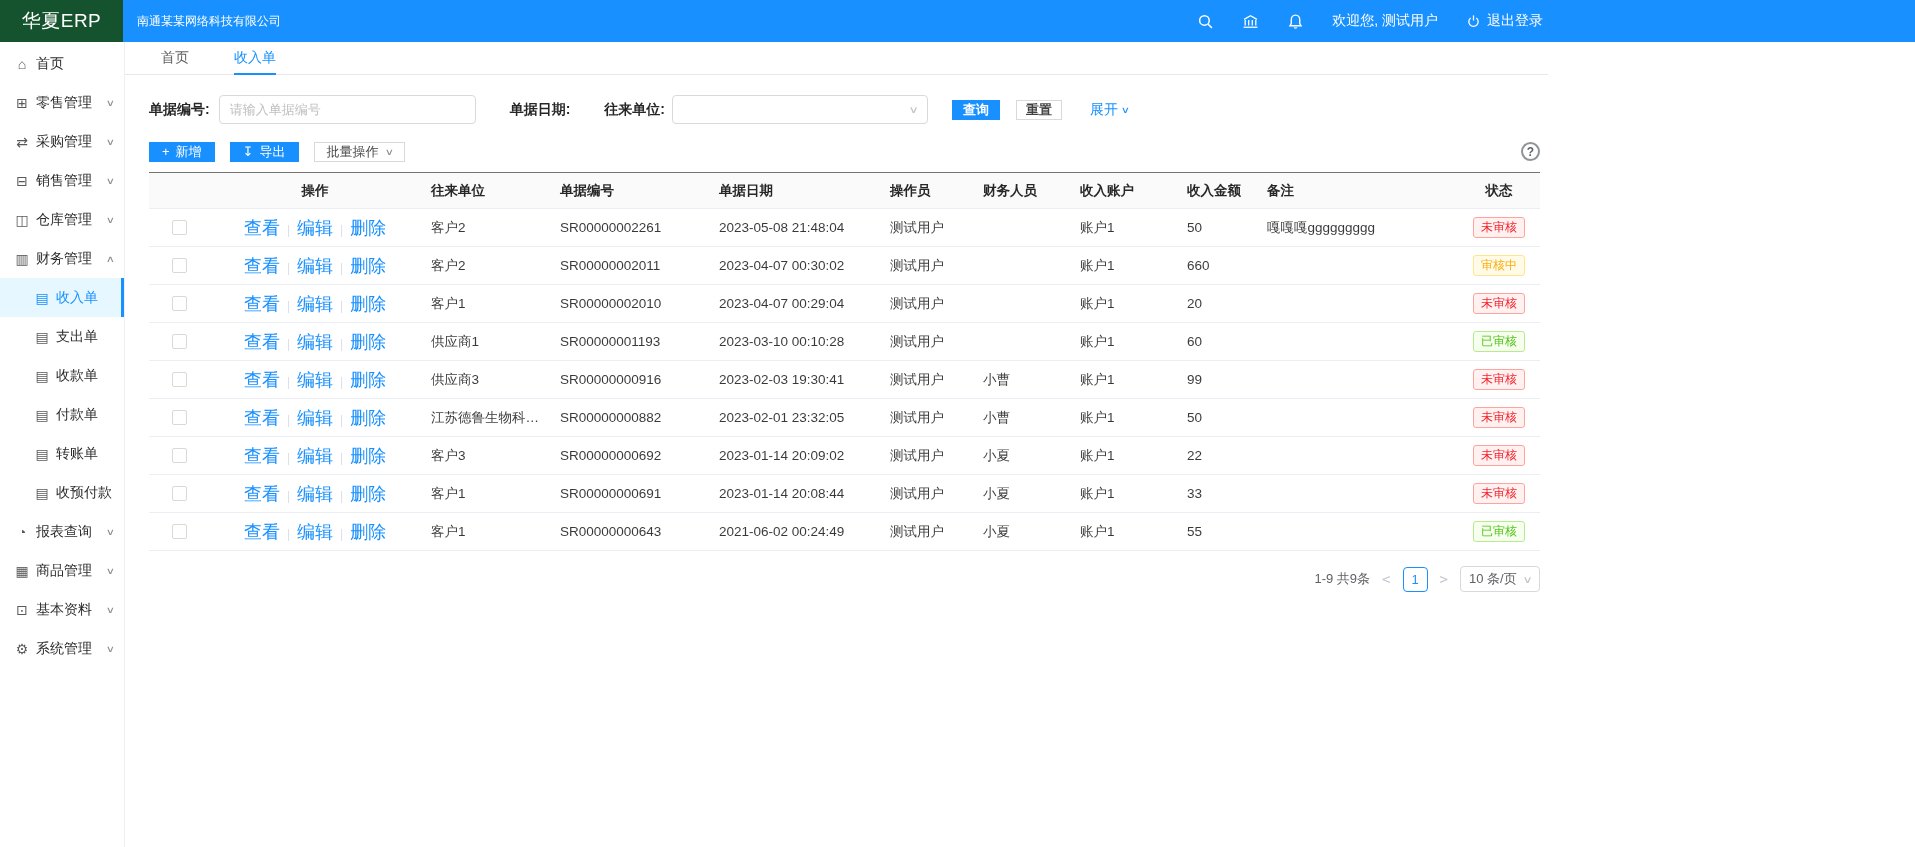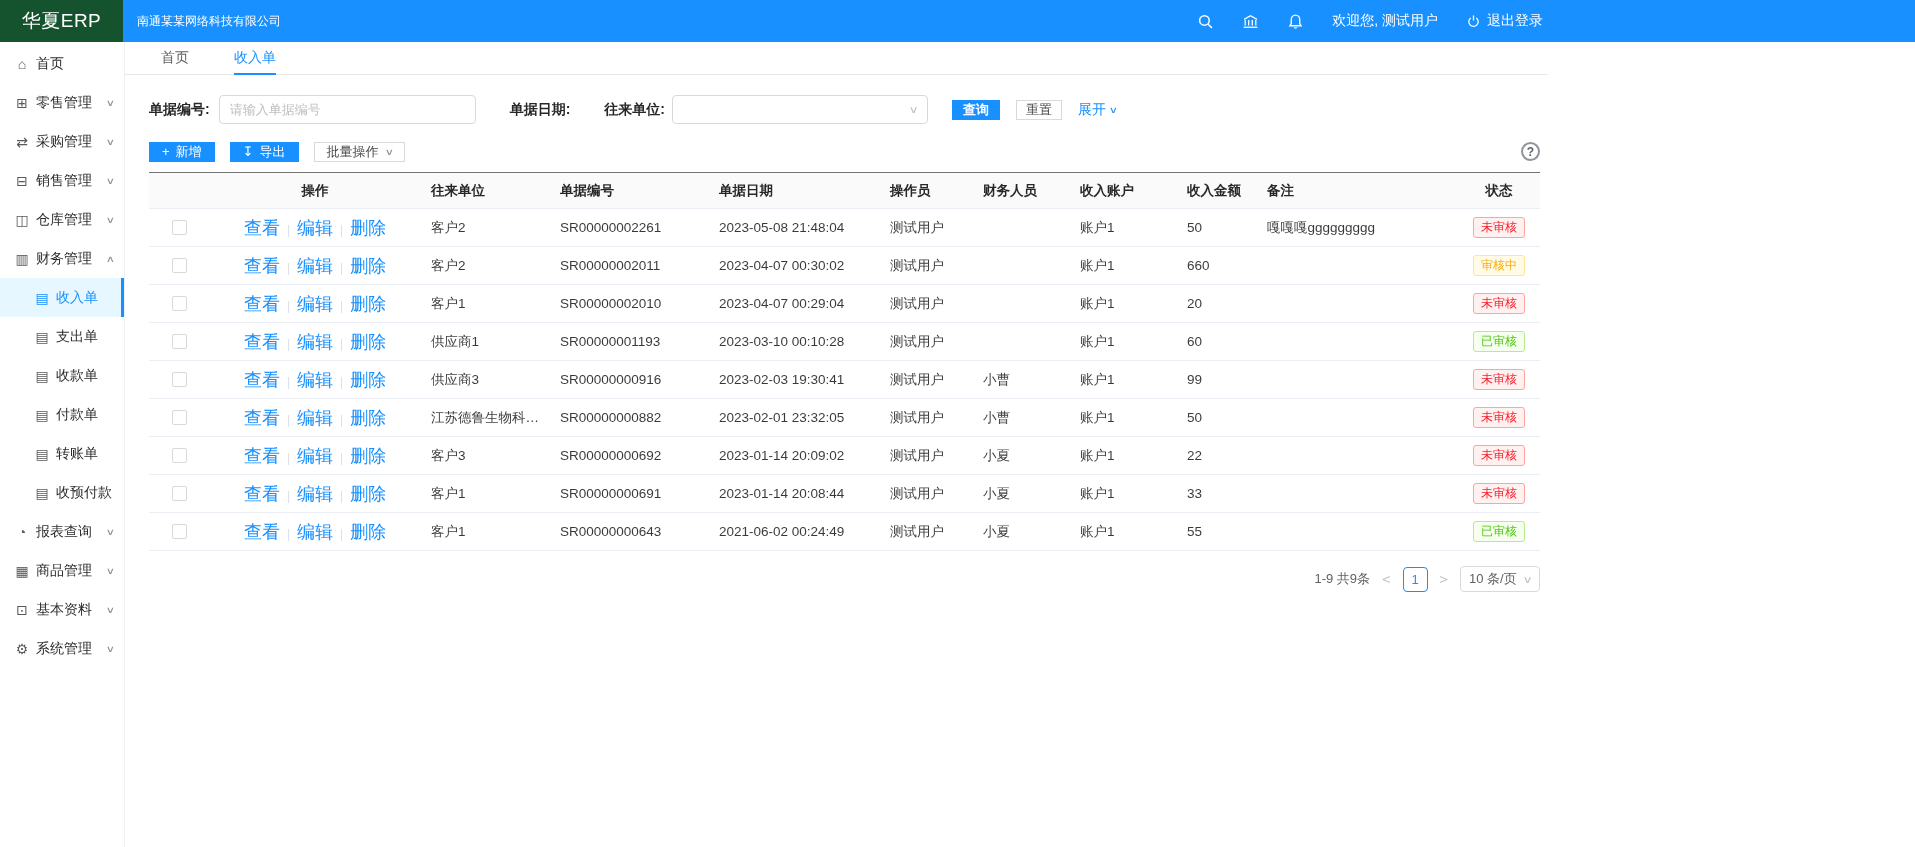--- a/index.html
+++ b/index.html
@@ -43,22 +43,22 @@
   .ml26{margin-left:34px}
   .date-box{width:257px;height:29px;border:1px solid #d9d9d9;border-radius:4px;display:flex;align-items:center;margin-left:10px;padding:0 8px}
   .date-box input{border:none;outline:none;min-width:0;flex:1;text-align:center;font-size:13px;background:transparent}
   .date-sep{color:#bfbfbf;font-size:13px;padding:0 2px}
   .select-box{width:256px;height:29px;border:1px solid #d9d9d9;border-radius:4px;display:flex;align-items:center;justify-content:flex-end;padding:0 10px;margin-left:7px;cursor:pointer}
   .sel-chev{color:#c0c4cc;font-size:10px;transform:scale(1.4,1)}
   .btn{height:20px;border-radius:0;font-size:13px;display:inline-flex;align-items:center;justify-content:center;cursor:pointer;border:1px solid transparent;white-space:nowrap}
   .btn-primary{background:#1890ff;color:#fff}
   .btn-default{background:#fff;border-color:#d9d9d9;color:rgba(0,0,0,.75)}
   .btn-search{width:48px;margin-left:24px;font-weight:bold}
-  .btn-reset{width:46px;margin-left:16px;font-weight:normal}
-  .expand-link{color:#1890ff;font-size:14px;margin-left:16px;cursor:pointer;display:flex;align-items:center;gap:4px}
+  .btn-reset{width:46px;margin-left:16px;font-weight:bold}
+  .expand-link{color:#1890ff;font-size:14px;margin-left:28px;cursor:pointer;display:flex;align-items:center;gap:4px}
   .expand-link .s-chev{font-size:9px;transform:scale(1.4,1)}
 
   .toolbar-row{display:flex;align-items:center;margin-top:13px;height:29px}
   .btn-add{padding:0 12px;gap:6px}
   .btn-export{padding:0 12px;gap:6px;margin-left:15px}
   .btn-batch{padding:0 12px;gap:7px;margin-left:15px}
   .b-icon{font-size:13px;line-height:1}
   .batch-chev{font-size:9px;color:#8c8c8c;transform:scale(1.4,1)}
   .help-circle{margin-left:auto;width:19px;height:19px;border-radius:50%;border:2px solid #909399;color:#606266;font-size:12px;font-weight:bold;display:flex;align-items:center;justify-content:center;cursor:pointer}
 

